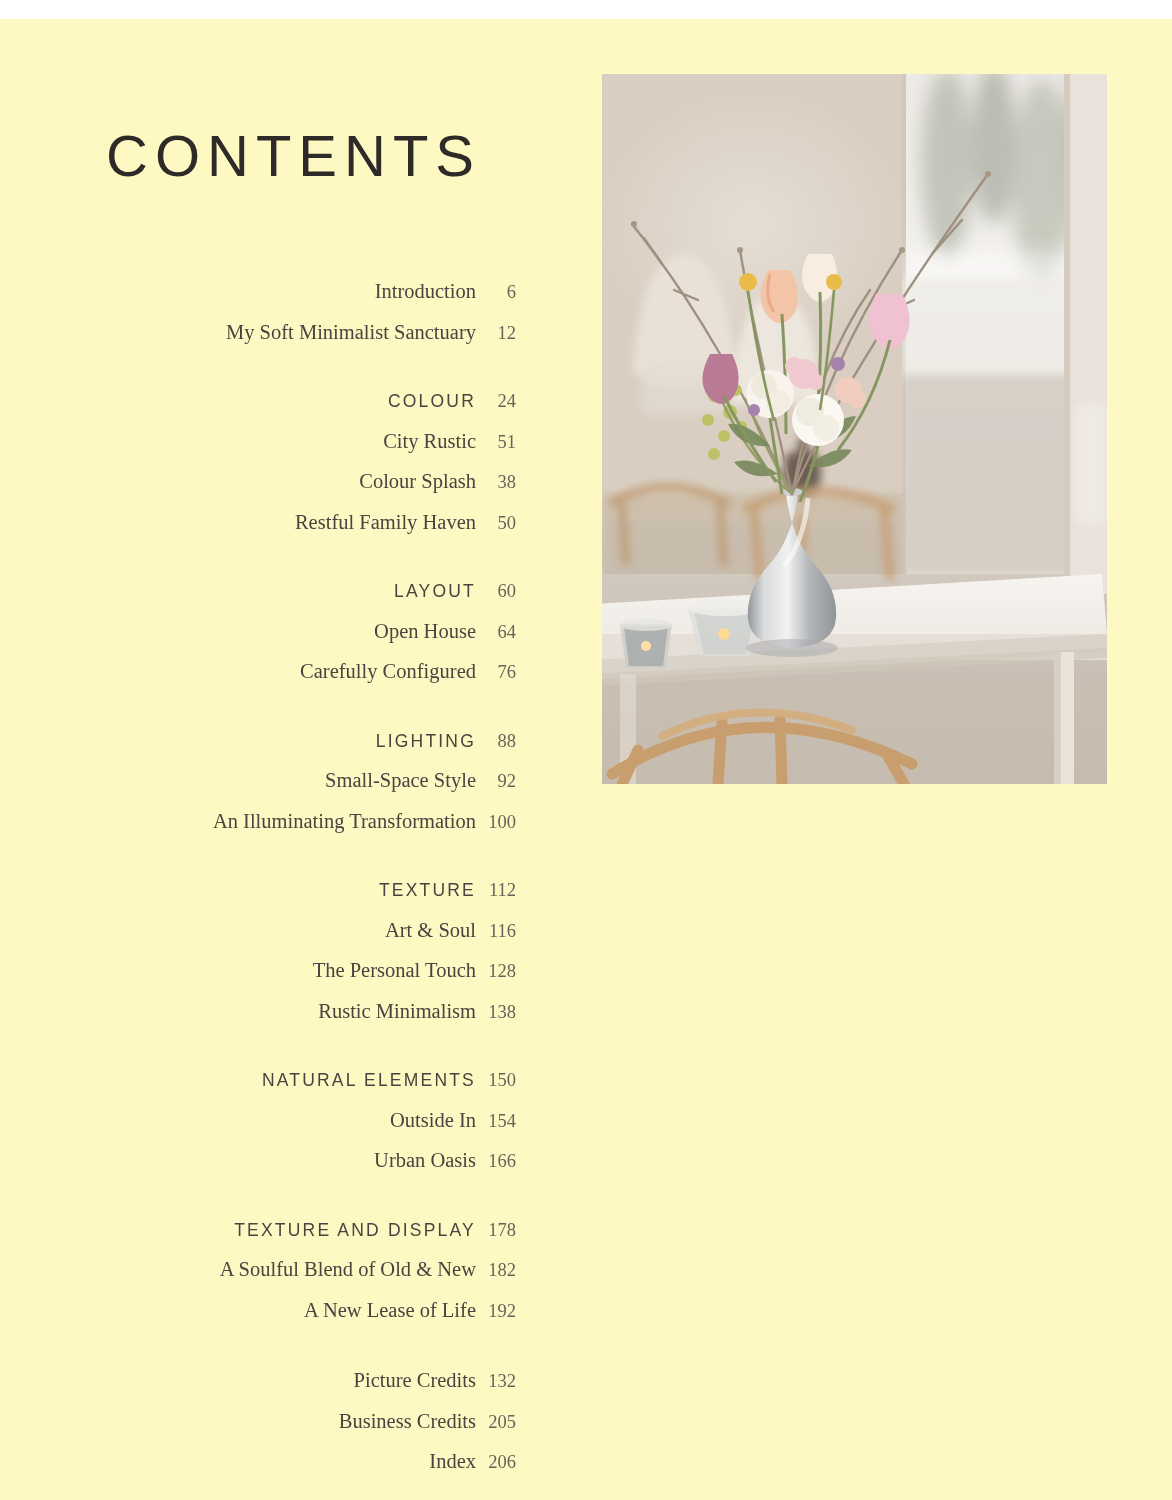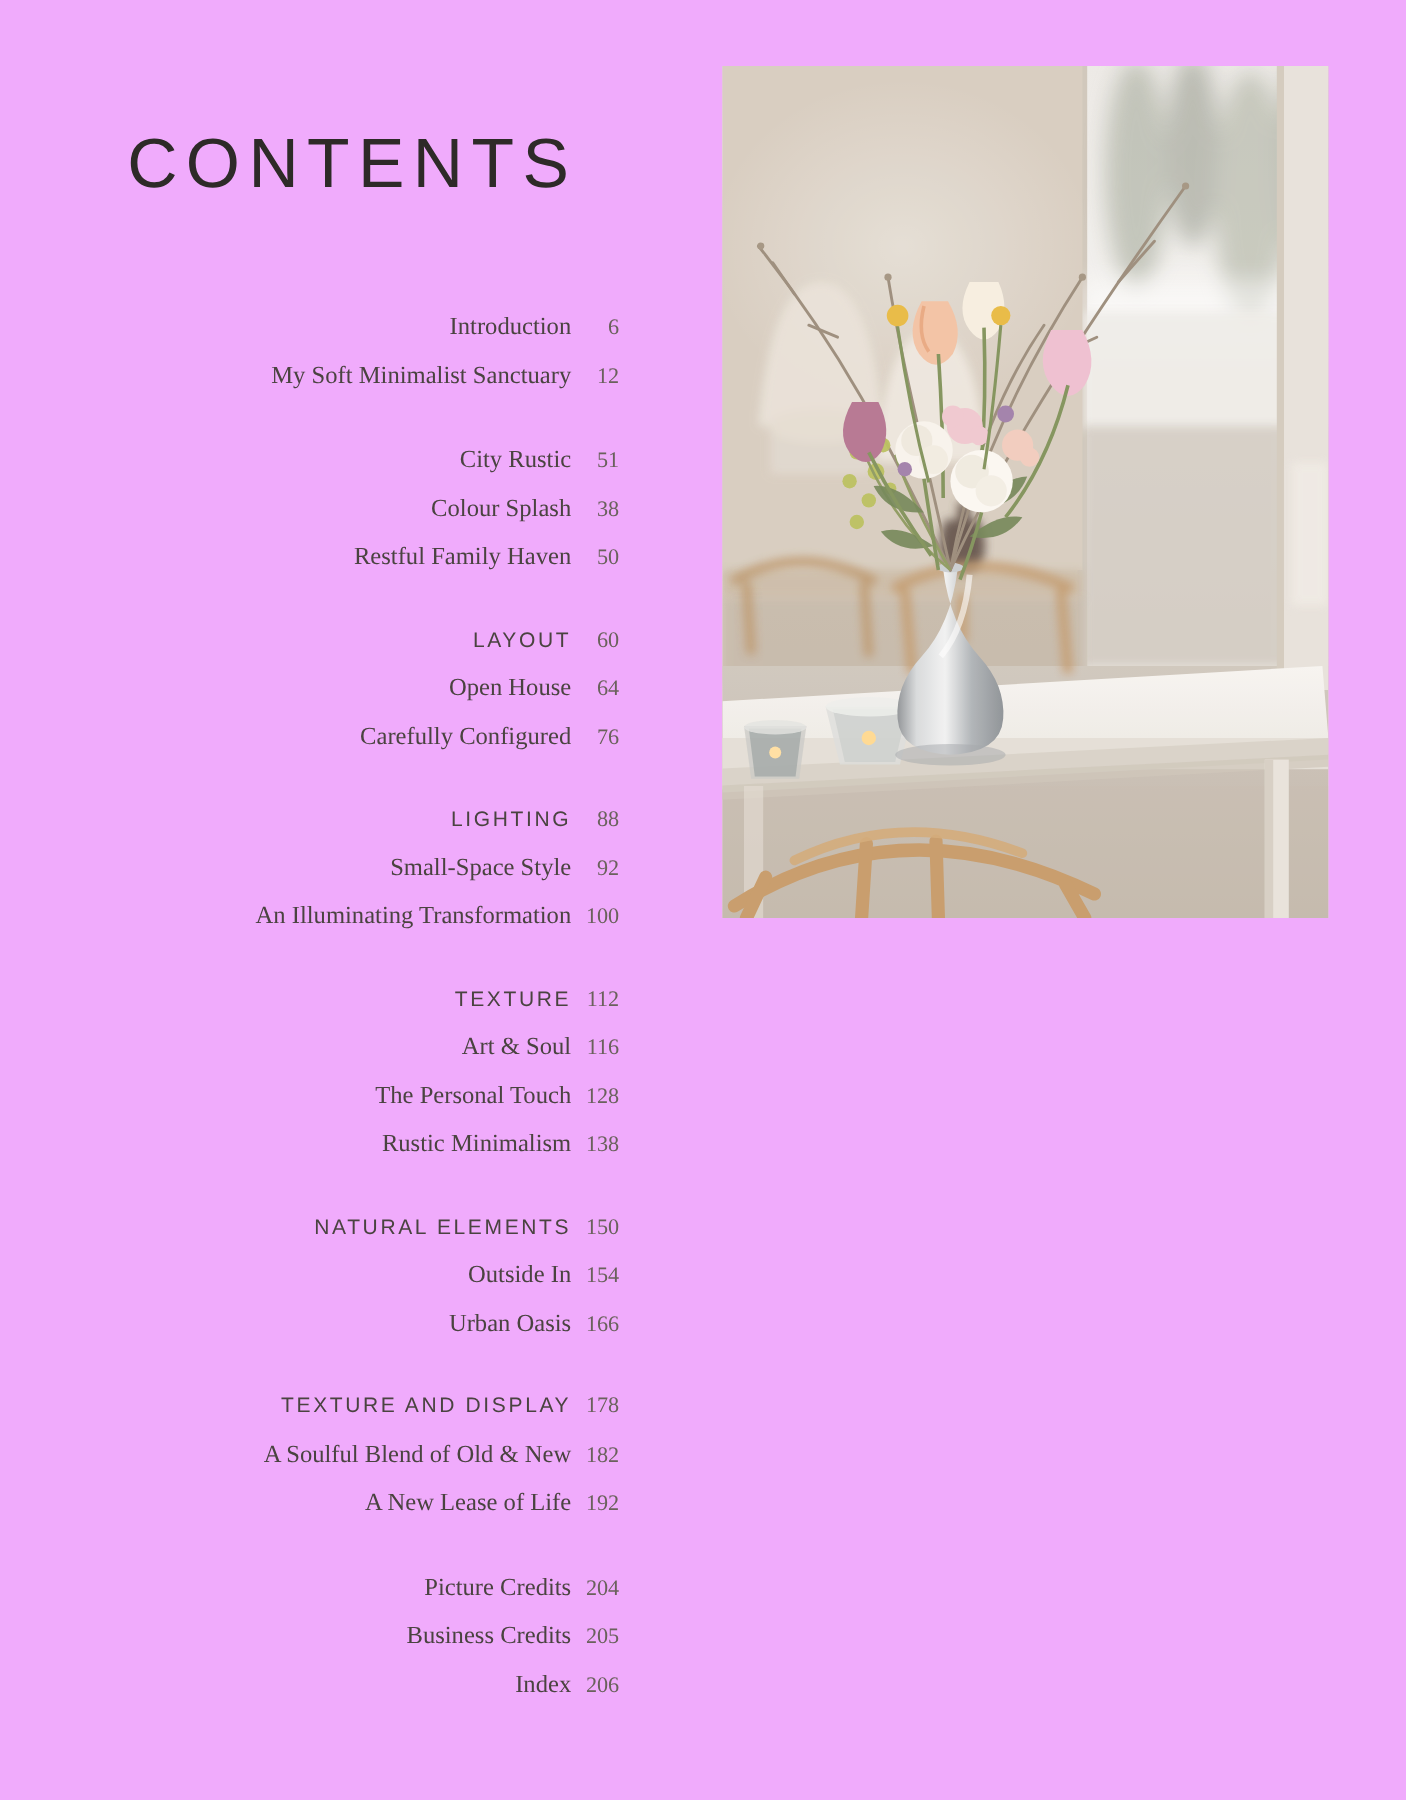--- a/index.html
+++ b/index.html
@@ -12,21 +12,22 @@
     height: 1500px;
     position: relative;
     font-family: "Liberation Serif", serif;
     color: #3a3533;
     overflow: hidden;
   }
 
   .page {
     position: absolute;
     inset: 0;
-    background: #f0abfc;
+    background: #fef9c3;
+    margin-top: 19px;
   }
 
   
   .toc {
     position: absolute;
     left: 106px;
     top: 108px;
     width: 430px;
   }
 
@@ -101,20 +102,24 @@
     <div class="toc-list">
         <div class="row">
           <span class="label">Introduction</span>
           <span class="page-no">6</span>
         </div>
         <div class="row">
           <span class="label">My Soft Minimalist Sanctuary</span>
           <span class="page-no">12</span>
         </div>
         <div class="gap-md"></div>
+        <div class="row section">
+          <span class="label">COLOUR</span>
+          <span class="page-no">24</span>
+        </div>
         <div class="row">
           <span class="label">City Rustic</span>
           <span class="page-no">51</span>
         </div>
         <div class="row">
           <span class="label">Colour Splash</span>
           <span class="page-no">38</span>
         </div>
         <div class="row">
           <span class="label">Restful Family Haven</span>
@@ -185,21 +190,21 @@
           <span class="label">A Soulful Blend of Old &amp; New</span>
           <span class="page-no">182</span>
         </div>
         <div class="row">
           <span class="label">A New Lease of Life</span>
           <span class="page-no">192</span>
         </div>
         <div class="gap-md"></div>
         <div class="row">
           <span class="label">Picture Credits</span>
-          <span class="page-no">204</span>
+          <span class="page-no">132</span>
         </div>
         <div class="row">
           <span class="label">Business Credits</span>
           <span class="page-no">205</span>
         </div>
         <div class="row">
           <span class="label">Index</span>
           <span class="page-no">206</span>
         </div>
       </div>

